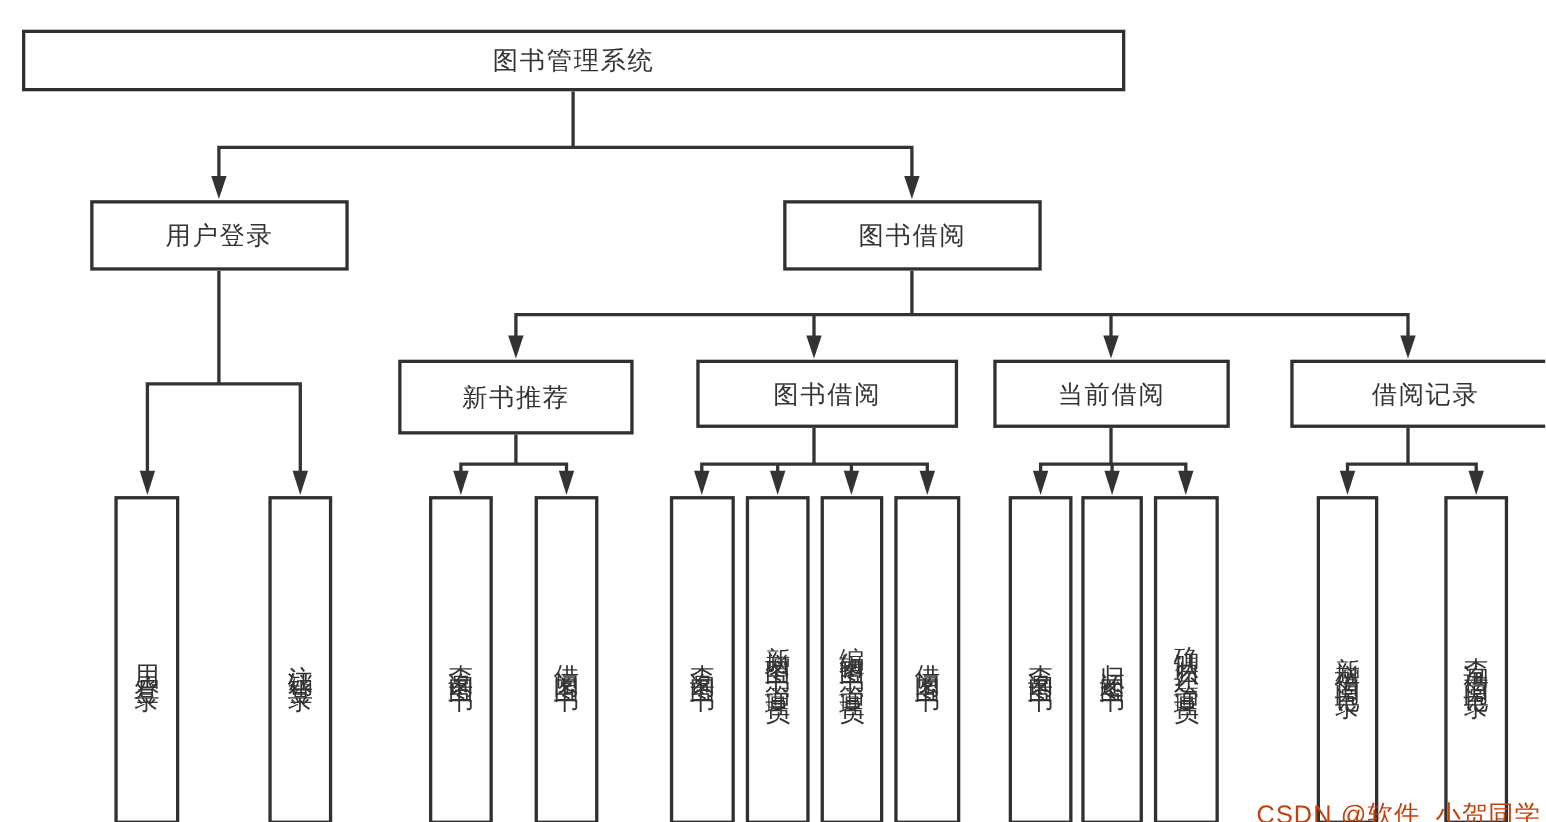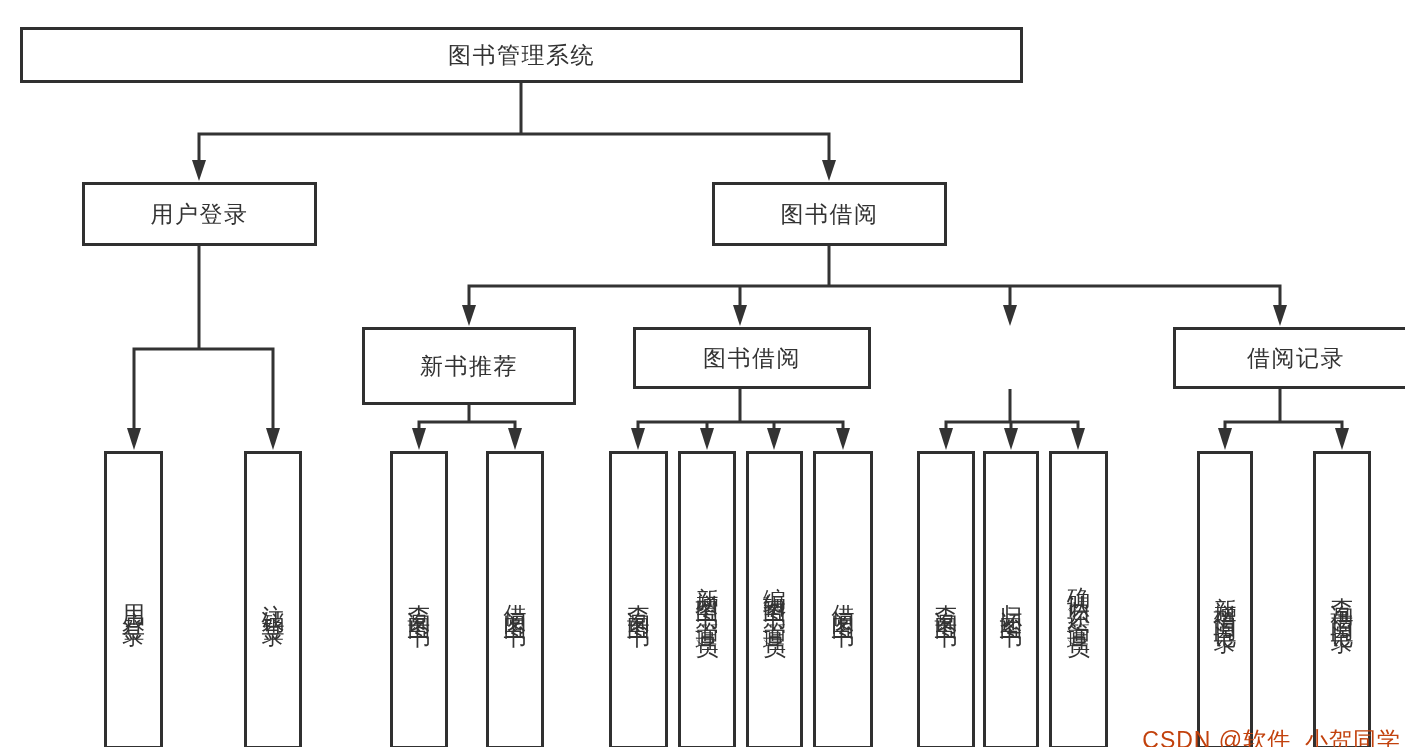--- a/index.html
+++ b/index.html
@@ -67,25 +67,28 @@
     <span class="lbl">图书管理系统</span>
   </div>
 
   <div class="box h" style="left:82px;top:168px;width:235px;height:64px">
     <span class="lbl">用户登录</span>
   </div>
   <div class="box h" style="left:712px;top:168px;width:235px;height:64px">
     <span class="lbl">图书借阅</span>
   </div>
 
-  <div class="box h" style="left:362px;top:313px;width:214px;height:78px">
+  <div class="box h" style="left:362px;top:313px;width:214px;height:68px">
     <span class="lbl">新书推荐</span>
   </div>
   <div class="box h" style="left:633px;top:313px;width:238px;height:62px">
     <span class="lbl">图书借阅</span>
+  </div>
+  <div class="box h" style="left:903px;top:313px;width:215px;height:62px">
+    <span class="lbl">当前借阅</span>
   </div>
   <div class="box h" style="left:1173px;top:313px;width:246px;height:62px">
     <span class="lbl">借阅记录</span>
   </div>
 
   <div class="box v" style="left:104px;top:437px;width:59px;height:298px">
     <span class="lbl">用户登录</span>
   </div>
   <div class="box v" style="left:244px;top:437px;width:58px;height:298px">
     <span class="lbl">注销登录</span>

